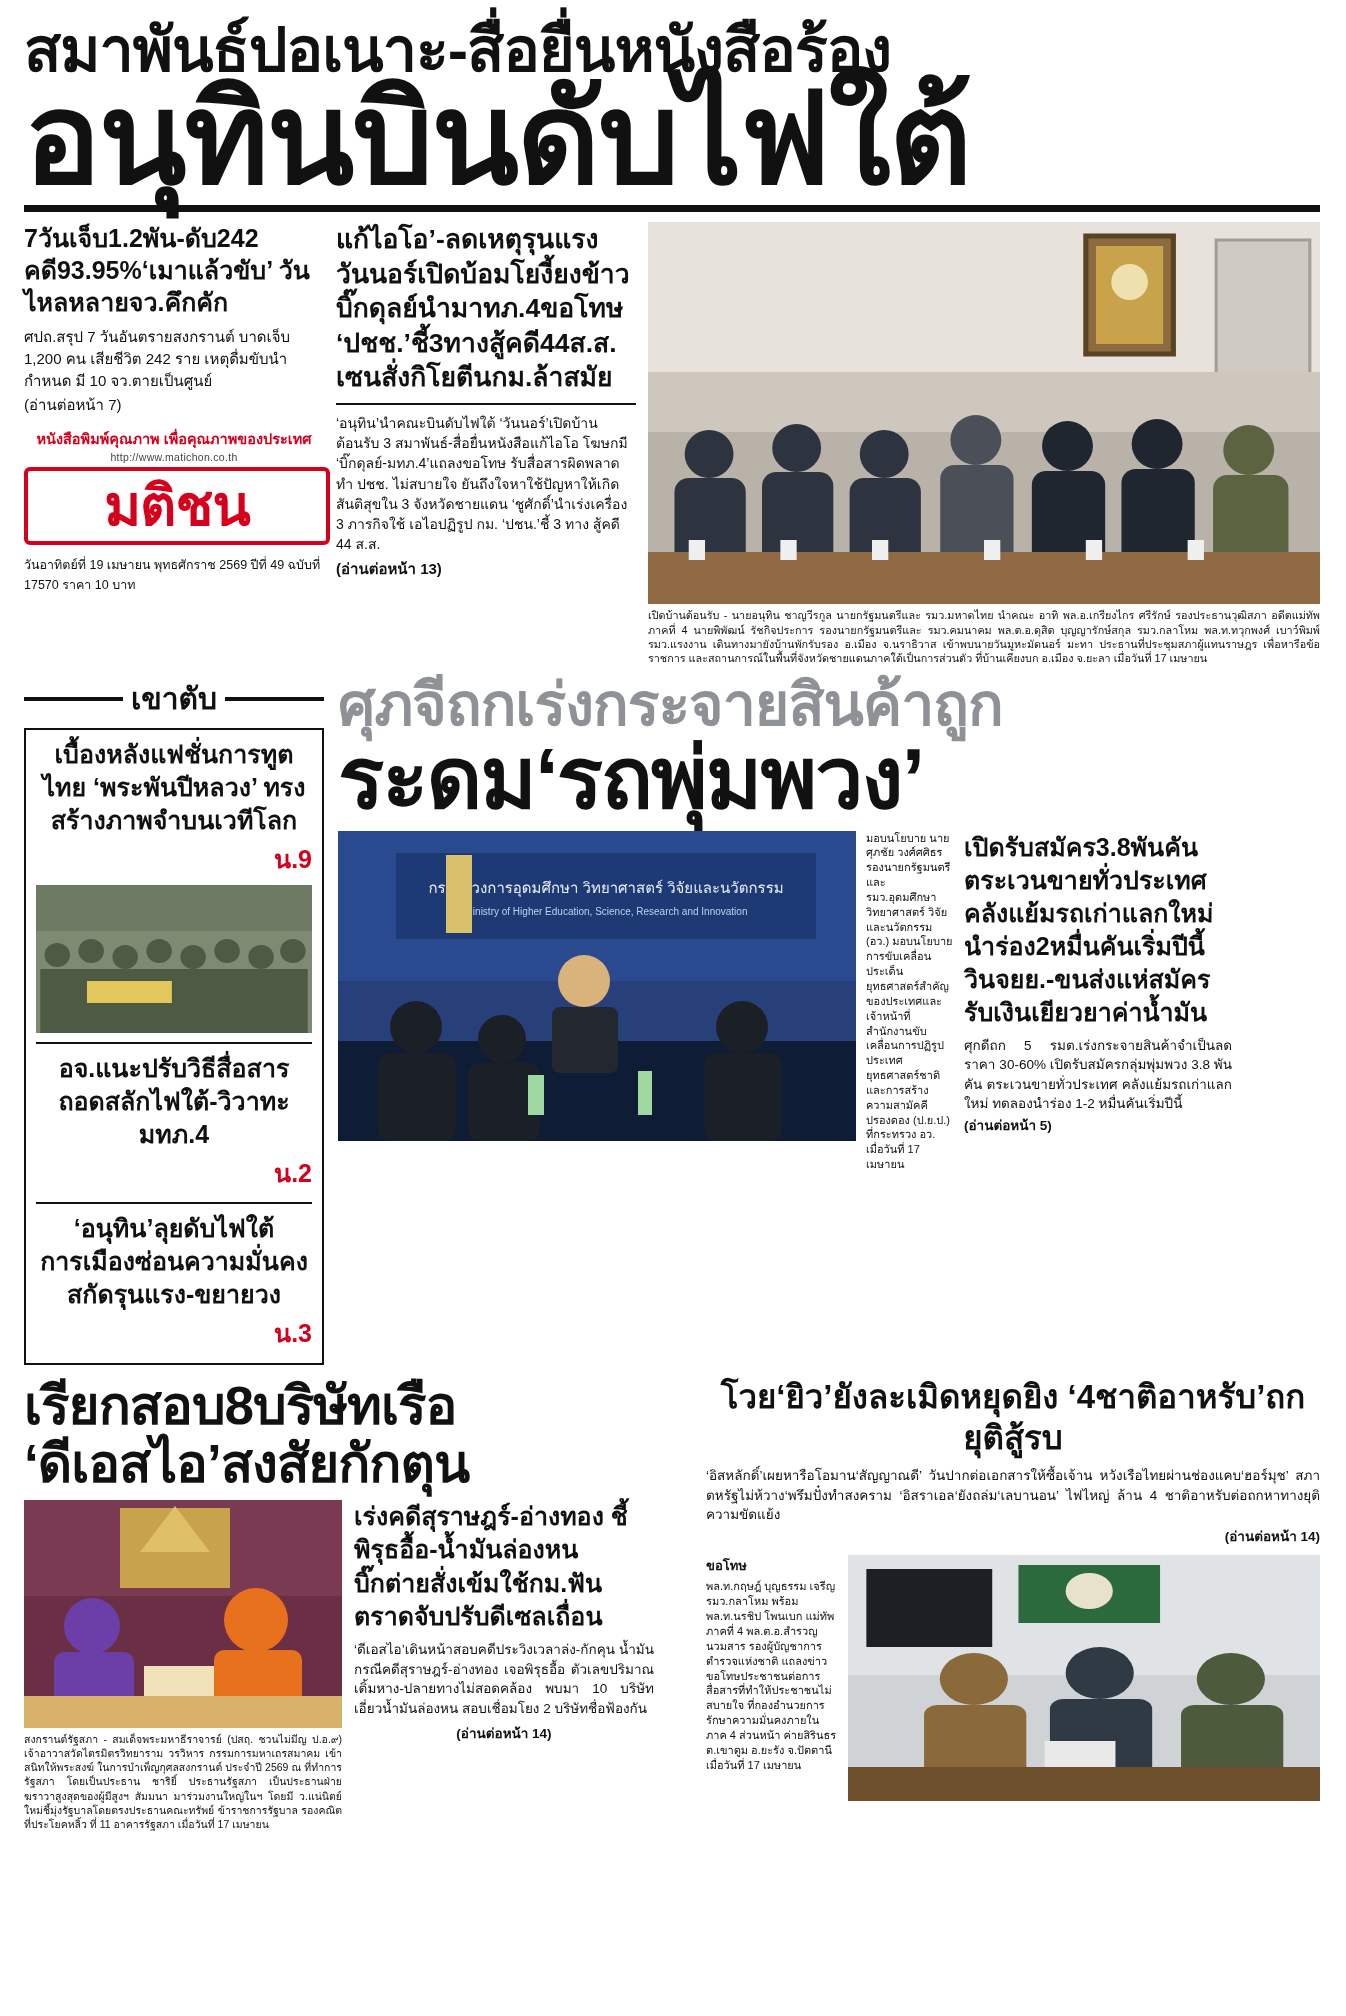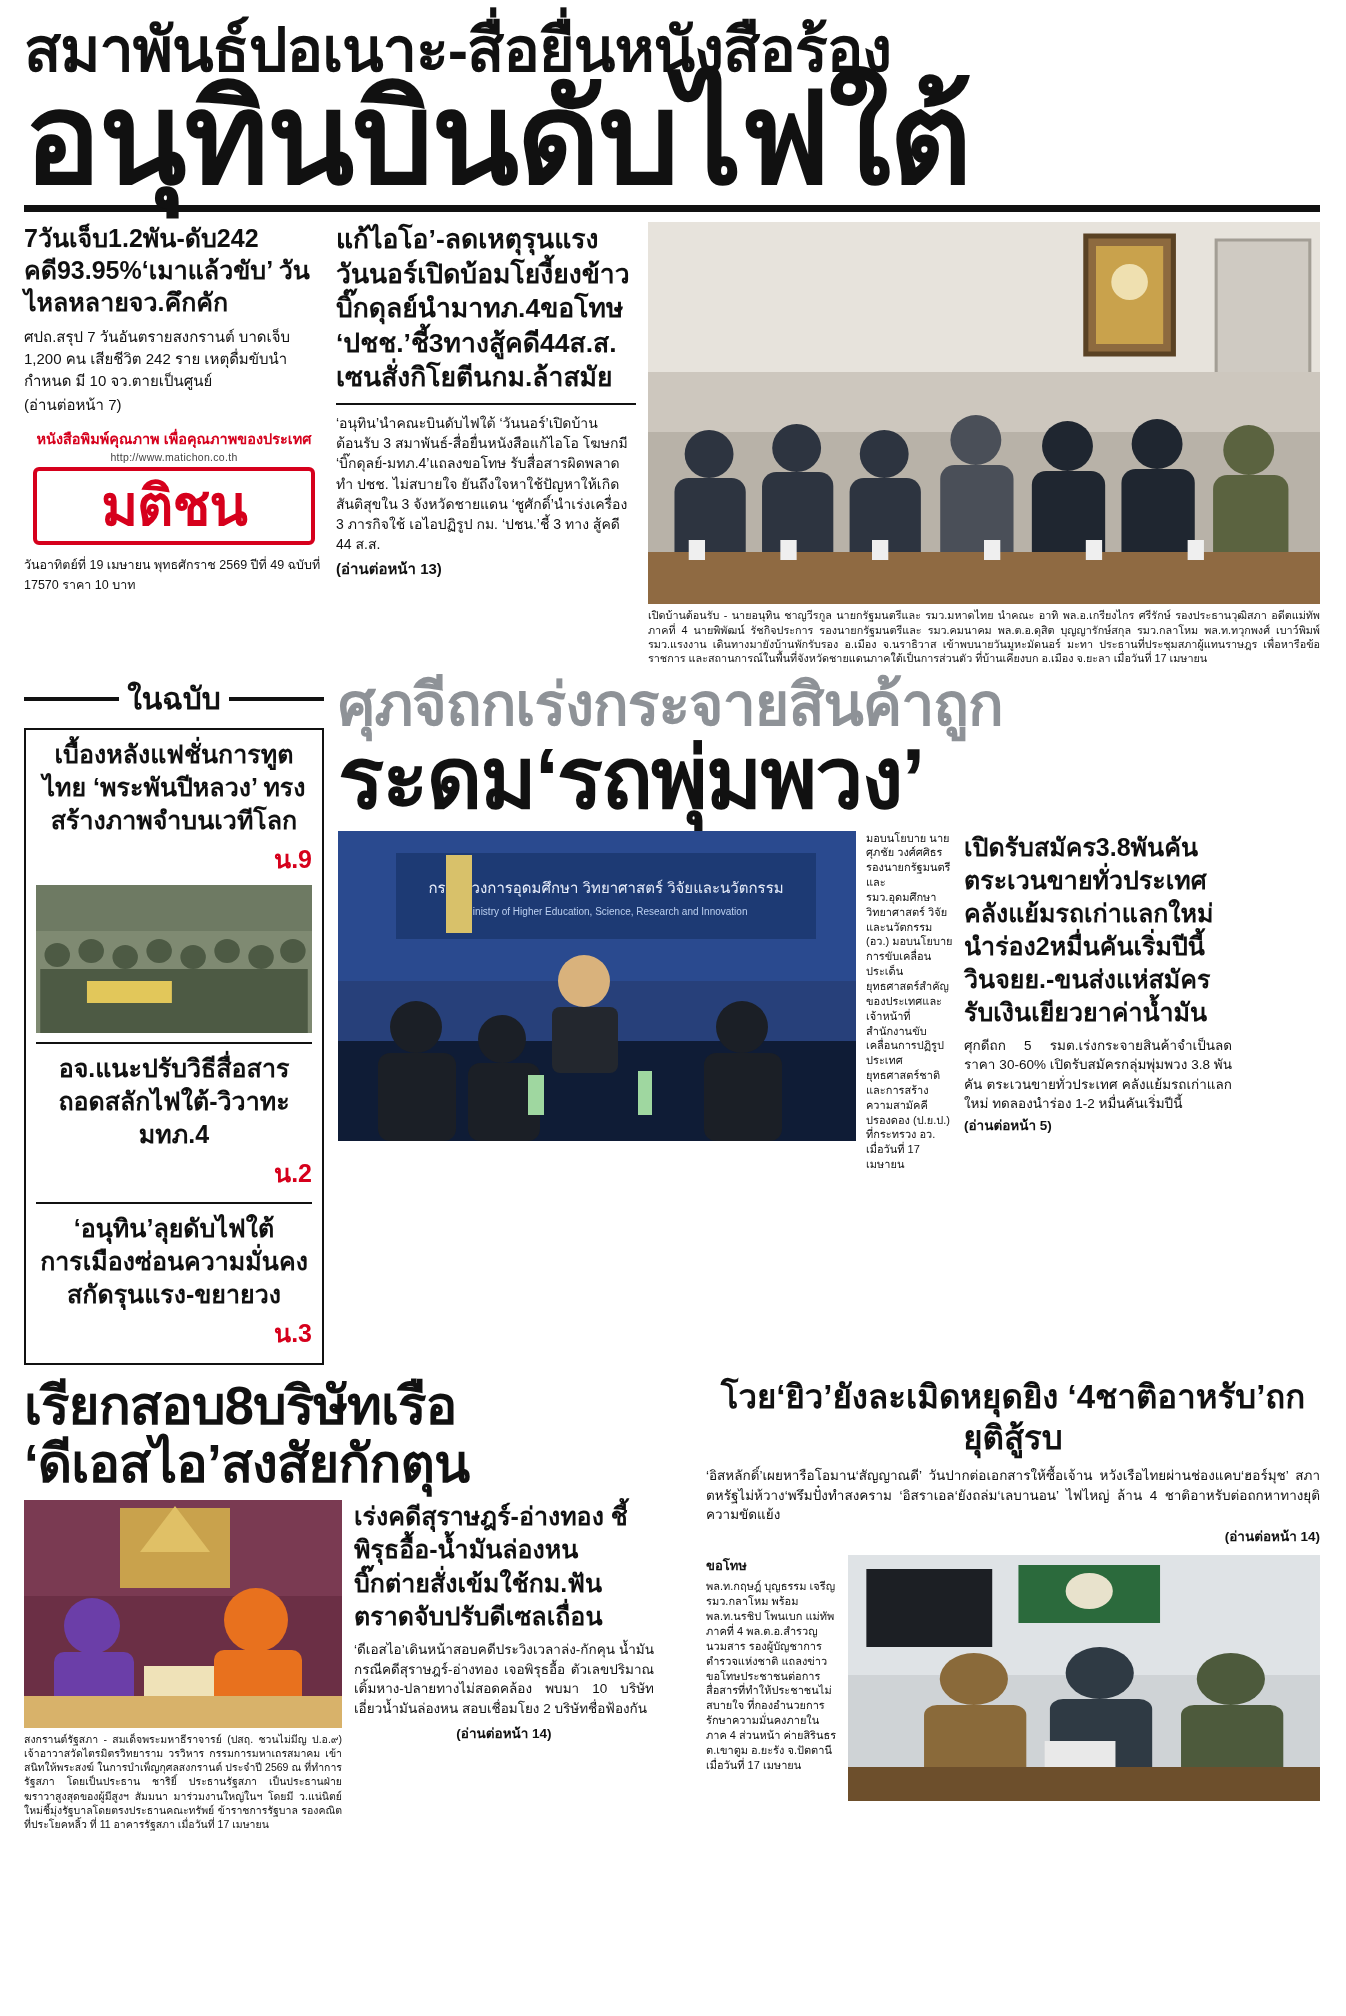--- a/index.html
+++ b/index.html
@@ -40,21 +40,21 @@
   .subhead-b {
     font-size:26.5px; font-weight:bold; line-height:1.3; color:#111;
   }
   .hairline { height:2px; background:#111; margin:8px 0; }
 
   
   .logo-wrap { margin-top:12px; text-align:center; }
   .logo-tag { font-size:14.5px; font-weight:bold; color:#d6001c; }
   .logo-url { font-size:10.5px; color:#444; letter-spacing:.3px; margin-top:1px;}
   .logo-box {
-    margin:4px auto 0 auto; width:282px; height:78px;
+    margin:4px auto 0 auto; width:306px; height:78px;
     border:4px solid #d6001c; border-radius:6px;
     display:flex; align-items:center; justify-content:center;
   }
   .logo-text { font-size:56px; font-weight:bold; color:#d6001c; line-height:1; letter-spacing:-1px; }
   .dateline { font-size:12.5px; margin-top:10px; color:#111; text-align:left;}
 
   
   .photo { position:relative; background:#c9cfd4; overflow:hidden; }
   .cap { font-size:10.8px; line-height:1.32; margin-top:4px; color:#111; text-align:justify;}
 
@@ -188,21 +188,21 @@
       </div>
       <div class="cap">เปิดบ้านต้อนรับ - นายอนุทิน ชาญวีรกูล นายกรัฐมนตรีและ รมว.มหาดไทย นำคณะ อาทิ พล.อ.เกรียงไกร ศรีรักษ์ รองประธานวุฒิสภา อดีตแม่ทัพภาคที่ 4 นายพิพัฒน์ รัชกิจประการ รองนายกรัฐมนตรีและ รมว.คมนาคม พล.ต.อ.ดุสิต บุญญารักษ์สกุล รมว.กลาโหม พล.ท.ทวุกพงศ์ เบาว์พิมพ์ รมว.แรงงาน เดินทางมายังบ้านพักรับรอง อ.เมือง จ.นราธิวาส เข้าพบนายวันมูหะมัดนอร์ มะทา ประธานที่ประชุมสภาผู้แทนราษฎร เพื่อหารือข้อราชการ และสถานการณ์ในพื้นที่จังหวัดชายแดนภาคใต้เป็นการส่วนตัว ที่บ้านเคียงบก อ.เมือง จ.ยะลา เมื่อวันที่ 17 เมษายน</div>
     </div>
   </div>
 
   <div class="midzone">
 
     <div class="sidebar">
       <div class="inissue-head">
         <span class="inissue-rule"></span>
-        <span>ในฉบับ</span>
+        <span>เขาตับ</span>
         <span class="inissue-rule"></span>
       </div>
       <div class="side-box">
 
         <div>
           <div class="side-text">เบื้องหลังแฟชั่นการทูตไทย ‘พระพันปีหลวง’ ทรงสร้างภาพจำบนเวทีโลก</div>
           <div class="side-page">น.9</div>
         </div>
 
         <div class="photo" style="height:148px;margin-top:6px;">

